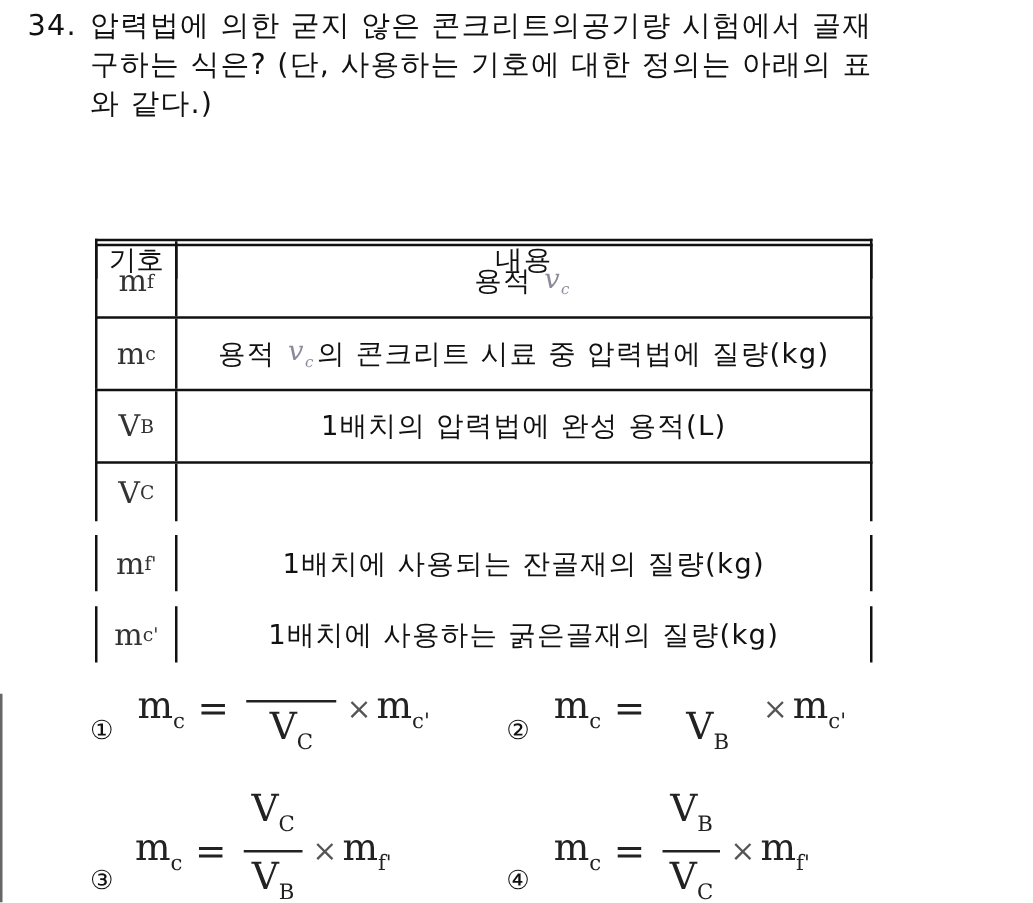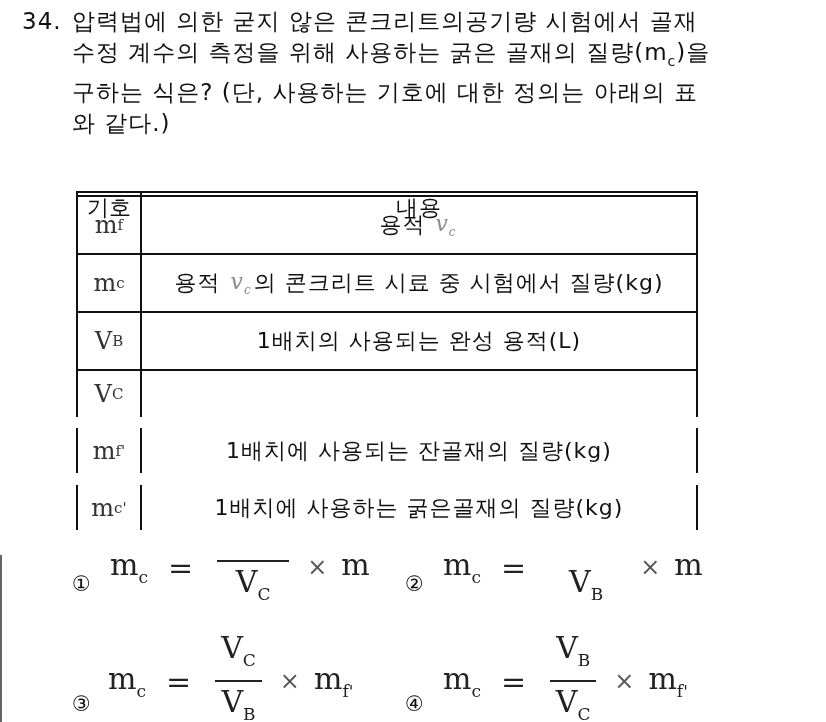--- a/index.html
+++ b/index.html
@@ -14,39 +14,38 @@
     .row.boxed { border-left: 2px solid #111; border-right: 2px solid #111; border-top: 2px solid #111; }
     .row.open { border-left: 2px solid #111; border-right: 2px solid #111; }
     .sym { width: 62px; flex: 0 0 62px; border-right: 2px solid #111; display: flex; align-items: center; justify-content: center;
       font-family: "DejaVu Serif", "Liberation Serif", serif; font-size: 24px; color: #333; }
     .sym.hdr { font-family: "DejaVu Sans", sans-serif; font-size: 22px; color: #111; }
     .sym sub { font-size: 15px; vertical-align: -6px; }
     .desc { flex: 1; display: flex; align-items: center; justify-content: center; font-size: 22px; letter-spacing: 1px; white-space: nowrap; }
     .desc .vv { font-family: "DejaVu Serif", serif; font-style: italic; color: #8a8a9a; margin: 0 2px; }
     .desc .vv sub { font-size: 12px; }
     .left-rule { position: absolute; left: 0; top: 555px; width: 2px; height: 167px; background: #666; }
-    .opt { position: absolute; font-family: "DejaVu Serif", "Liberation Serif", serif; color: #222; gap: 10px; }
+    .opt { position: absolute; font-family: "DejaVu Serif", "Liberation Serif", serif; color: #222; }
     .circ { position: absolute; font-family: "DejaVu Sans", sans-serif; font-size: 21px; color: #111; }
     .frm { position: absolute; display: flex; align-items: center; font-size: 30px; white-space: nowrap; }
     .frm sub { font-size: 17px; vertical-align: -8px; }
     .frac { display: inline-flex; flex-direction: column; align-items: center; margin: 0 4px; }
     .frac .num { border-bottom: 2px solid #222; padding: 0 6px; line-height: 40px; }
     .frac .den { line-height: 40px; }
     .eq, .times { margin: 0 10px; }
     .times { font-size: 24px; color: #555; margin: 0 4px; }
     .clip { position: absolute; overflow: hidden; }
   </style>
 </head>
 <body>
 
 <div class="question">
   <span class="qnum">34.</span>
   <div class="qtext">
     <div>압력법에 의한 굳지 않은 콘크리트의공기량 시험에서 골재</div>
-    <div><span>수정 계수의 측정을 위해 사용하는 굵은 골재의 질량(m</span><sub>c</sub><span>)을</span></div>
     <div>구하는 식은? (단, 사용하는 기호에 대한 정의는 아래의 표</div>
     <div>와 같다.)</div>
   </div>
 </div>
 
 <div class="tbl">
   <div class="row boxed" style="top:0;height:32px;margin-top:44px;">
     <div class="sym hdr">기호</div>
     <div class="desc">내용</div>
   </div>
@@ -55,28 +54,28 @@
         <span>m</span>
         <sub>f</sub>
       </div>
     <div class="desc"><span>용적</span>&nbsp;<span class="vv"><span>v</span><sub>c</sub></span></div>
   </div>
   <div class="row boxed" style="top:106px;height:58px;">
     <div class="sym">
         <span>m</span>
         <sub>c</sub>
       </div>
-    <div class="desc"><span>용적</span>&nbsp;<span class="vv"><span>v</span><sub>c</sub></span><span>의 콘크리트 시료 중 시험에서 질량(kg)</span></div>
+    <div class="desc"><span>용적</span>&nbsp;<span class="vv"><span>v</span><sub>c</sub></span><span>의 콘크리트 시료 중 압력법에 질량(kg)</span></div>
   </div>
   <div class="row boxed" style="top:164px;height:58px;">
     <div class="sym">
         <span>V</span>
         <sub>B</sub>
       </div>
-    <div class="desc">1배치의 사용되는 완성 용적(L)</div>
+    <div class="desc">1배치의 압력법에 완성 용적(L)</div>
   </div>
   <div class="row boxed" style="top:222px;height:48px;">
     <div class="sym">
         <span>V</span>
         <sub>C</sub>
       </div>
   </div>
   <div class="row open" style="top:281px;height:45px;">
     <div class="sym">
         <span>m</span>

